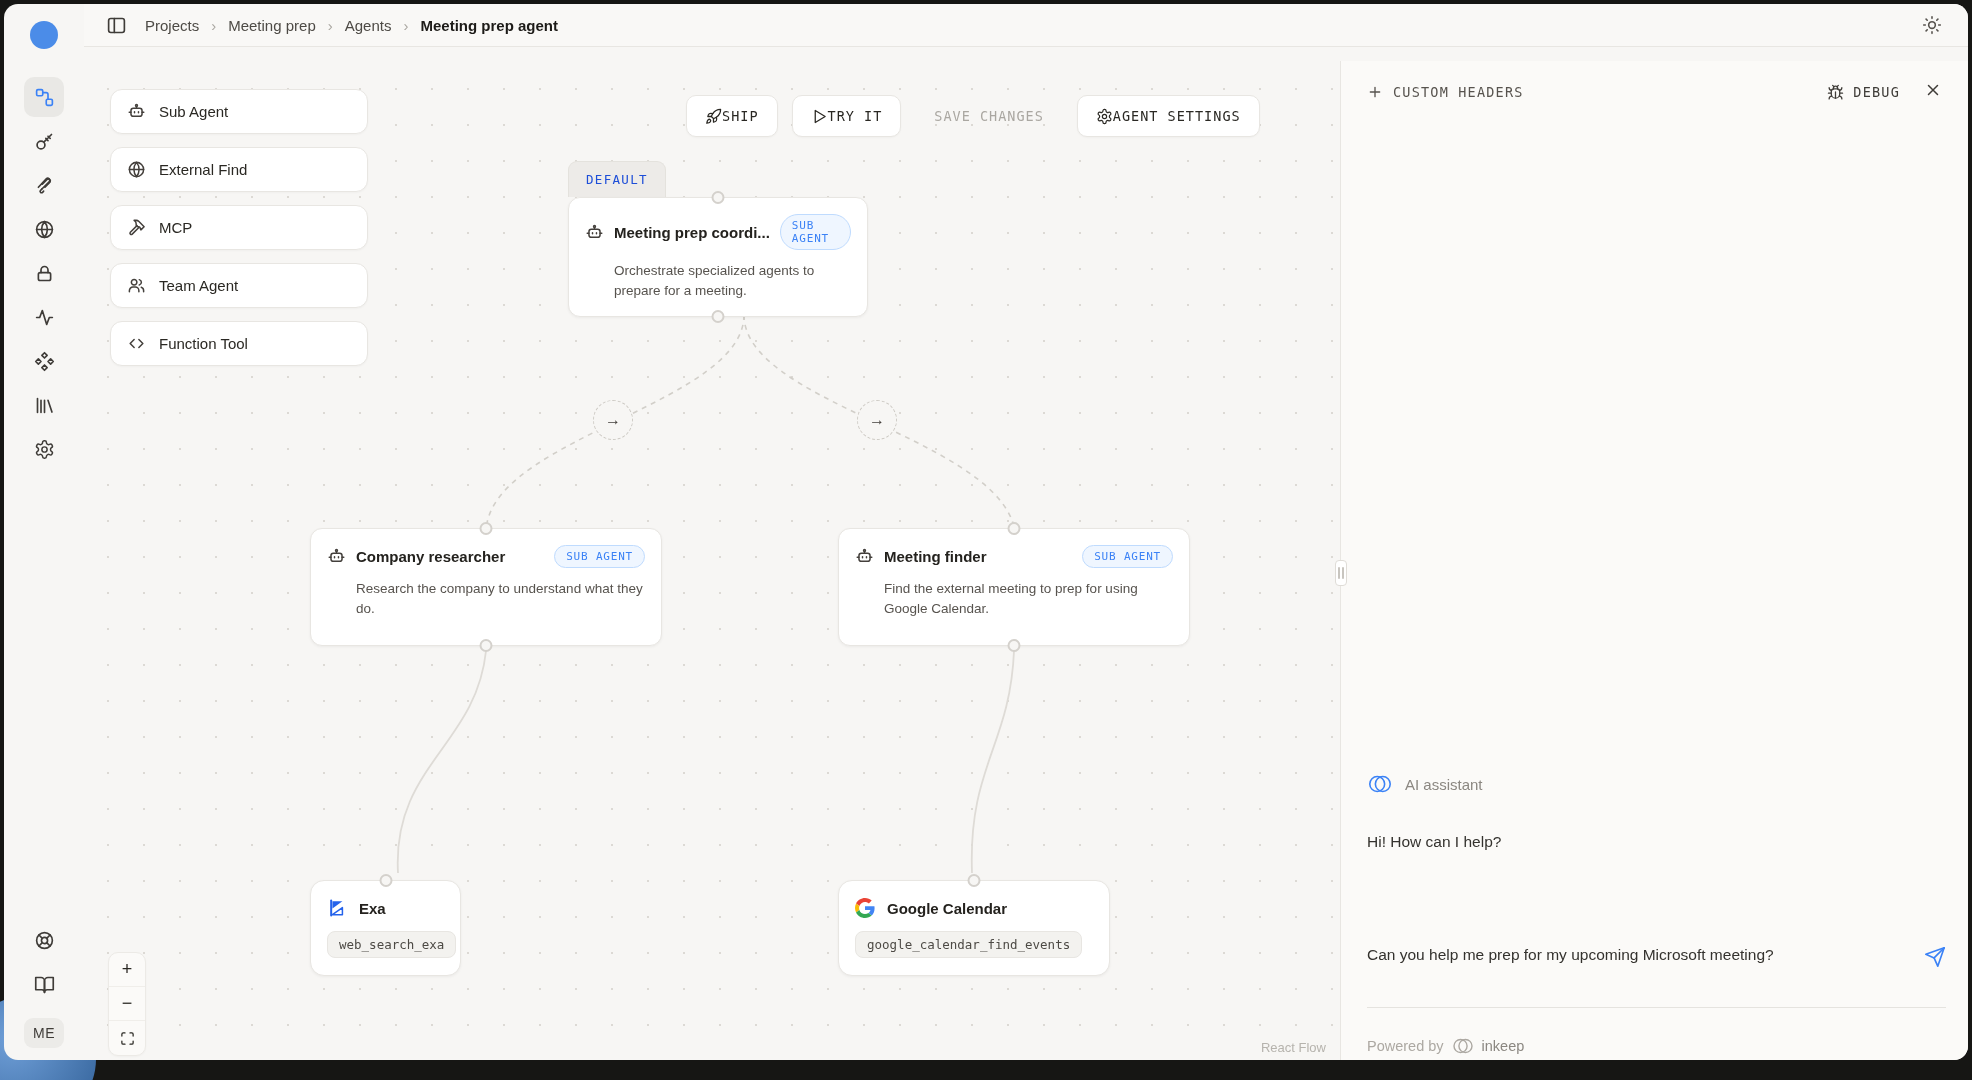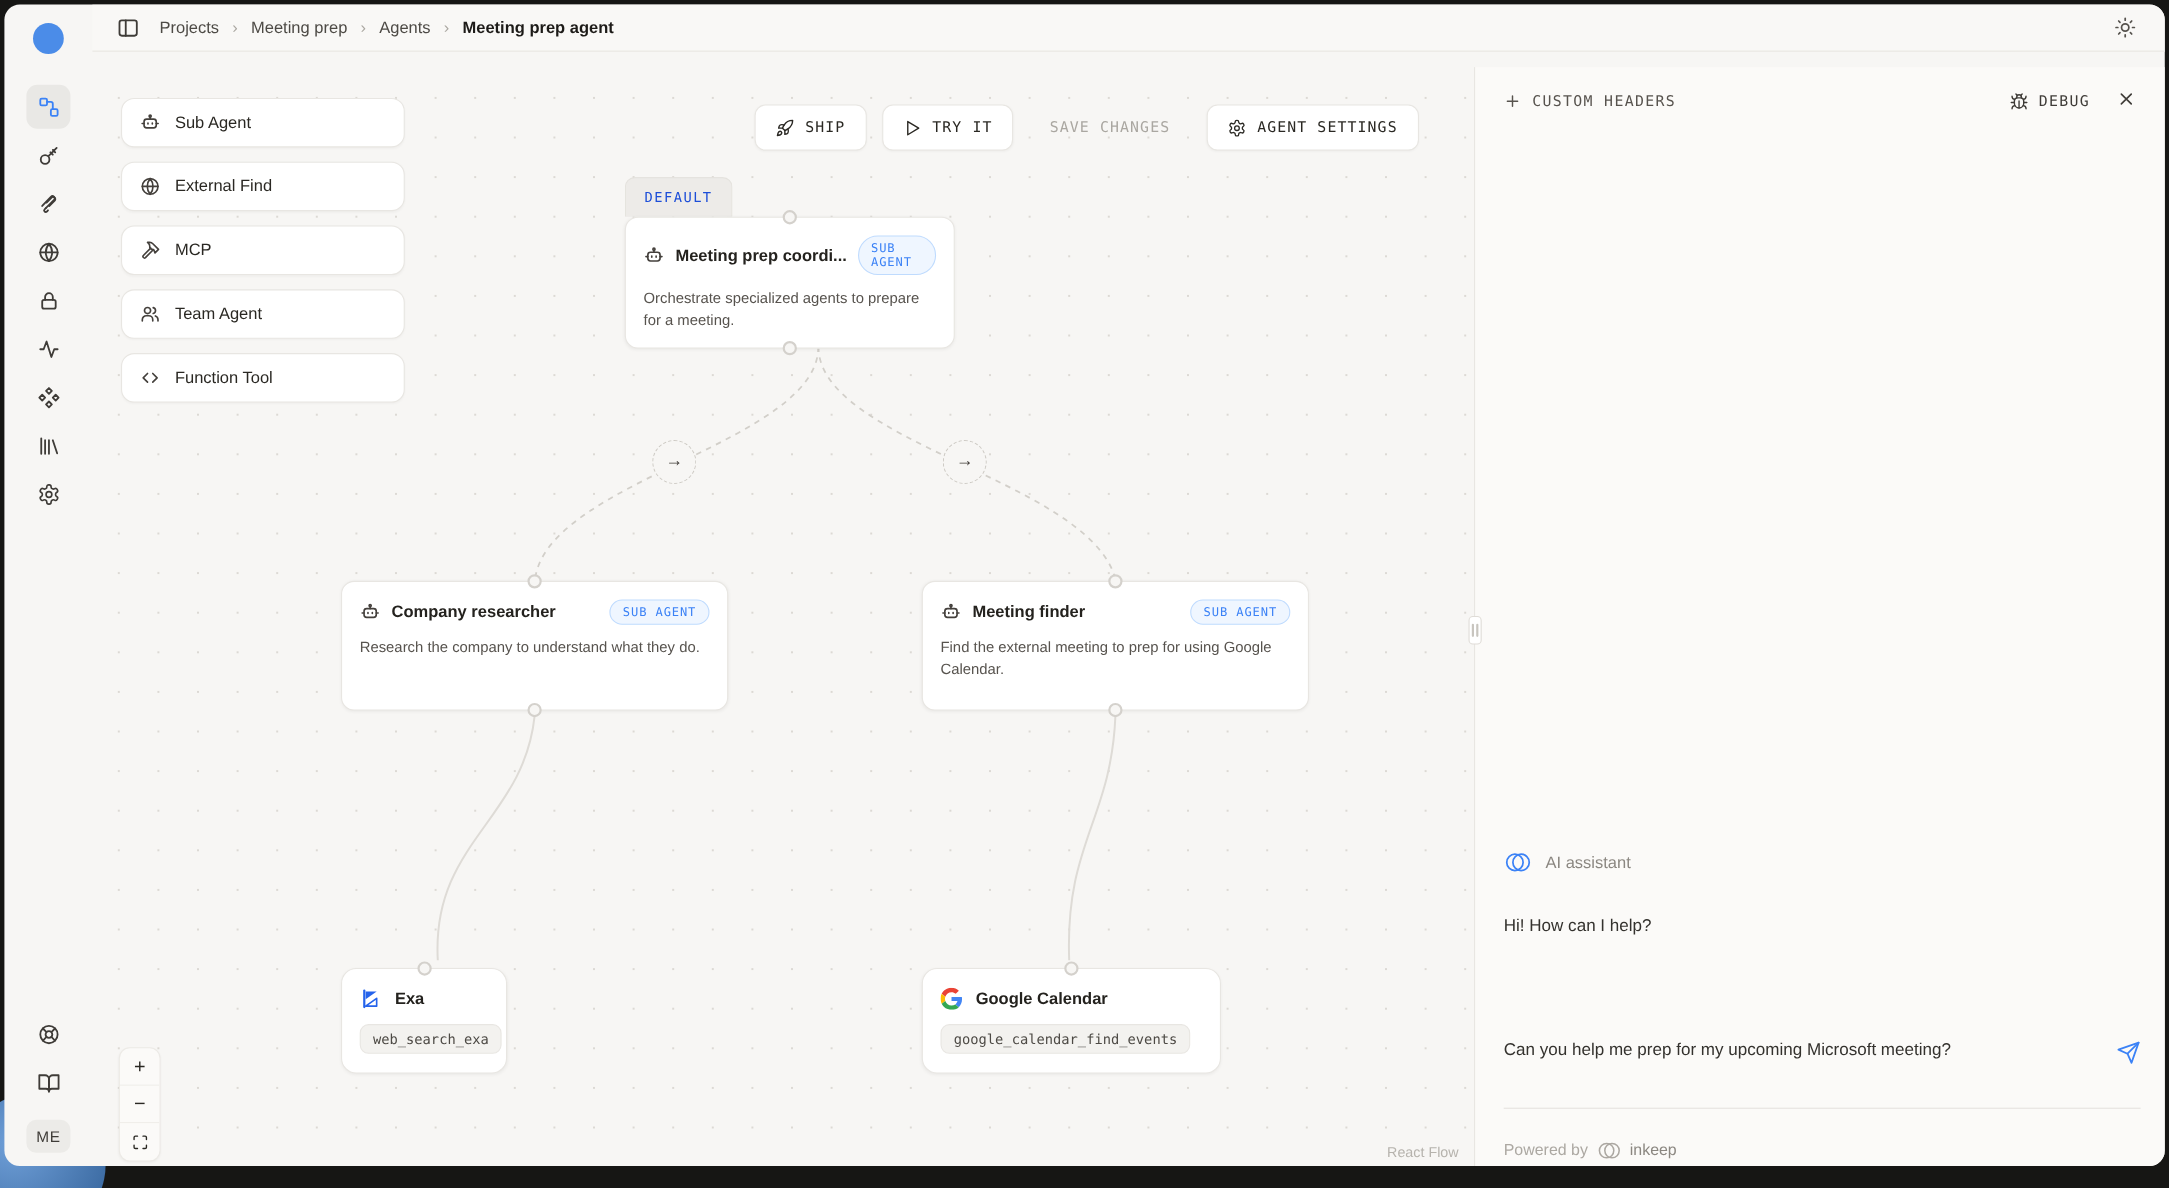--- a/index.html
+++ b/index.html
@@ -39,38 +39,38 @@
   .edges { position:absolute; left:0; top:0; pointer-events:none; }
 
   .palette { position:absolute; left:26px; top:28px; width:258px; display:flex; flex-direction:column; gap:13px; }
   .palette-item { height:45px; background:#fff; border:1px solid #e8e6e2; border-radius:12px; display:flex;
     align-items:center; gap:13px; padding:0 16px; font-size:15px; color:#2a2823;
     box-shadow:0 1px 2px rgba(0,0,0,.03); cursor:grab; }
   .palette-item svg { width:19px; height:19px; color:#44403c; flex:none; }
 
   .toolbar { position:absolute; left:602px; top:34px; display:flex; align-items:center; gap:14px; }
   .tbtn { height:42px; padding:0 18px; background:#fff; border:1px solid #e8e6e2; border-radius:10px;
-    display:flex; align-items:center; gap:10px; font-family:"DejaVu Sans Mono",monospace; font-size:13.5px;
+    display:flex; align-items:center; gap:0; font-family:"DejaVu Sans Mono",monospace; font-size:13.5px;
     letter-spacing:1px; color:#2a2823; cursor:pointer; box-shadow:0 1px 2px rgba(0,0,0,.03); }
   .tbtn svg { width:17px; height:17px; }
   .tbtn.disabled { background:transparent; border-color:transparent; box-shadow:none; color:#aaa7a1; cursor:default; }
 
   .default-tab { position:absolute; left:484px; top:100px; height:36px; padding:0 17px;
     background:#edebe8; border:1px solid #e4e2dd; border-bottom:none; border-radius:9px 9px 0 0;
     display:flex; align-items:center; font-family:"DejaVu Sans Mono",monospace; font-size:12.5px;
     letter-spacing:1.3px; color:#1d4ed8; cursor:pointer; }
 
   .node { position:absolute; background:#fff; border:1px solid #e8e6e2; border-radius:12px;
     box-shadow:0 1px 3px rgba(0,0,0,.05); cursor:pointer; }
   .node-head { display:flex; align-items:center; gap:10px; padding:16px 16px 4px; }
   .node-head svg.boticon { width:19px; height:19px; color:#44403c; flex:none; }
   .node-title { font-size:15px; font-weight:700; color:#24221e; white-space:nowrap; }
   .badge { margin-left:auto; font-family:"DejaVu Sans Mono",monospace; font-size:11px; letter-spacing:.8px;
     color:#3b82f6; background:#eff6ff; border:1px solid #bfdbfe; border-radius:999px; padding:4px 11px; }
-  .node-desc { padding:7px 16px 16px; font-size:13.5px; line-height:1.5; color:#57534e; }
+  .node-desc { padding:7px 16px 16px; font-size:13.5px; line-height:1.5; color:#57534e;margin-left:29px; }
   .handle { position:absolute; left:50%; width:13px; height:13px; border-radius:50%;
     background:#f7f6f4; border:2px solid #d4d1cc; transform:translateX(-50%); cursor:crosshair; }
   .handle.top { top:-7px; } .handle.bottom { bottom:-7px; }
 
   .node-tool { padding:17px 16px; border-radius:14px; }
   .tool-head { display:flex; align-items:center; gap:12px; }
   .tool-head svg { width:20px; height:20px; flex:none; }
   .tool-chip { display:inline-block; margin-top:13px; font-family:"DejaVu Sans Mono",monospace; font-size:12.5px;
     color:#4d4a45; background:#f3f2ef; border:1px solid #e8e6e2; border-radius:8px; padding:5px 11px; }
 

